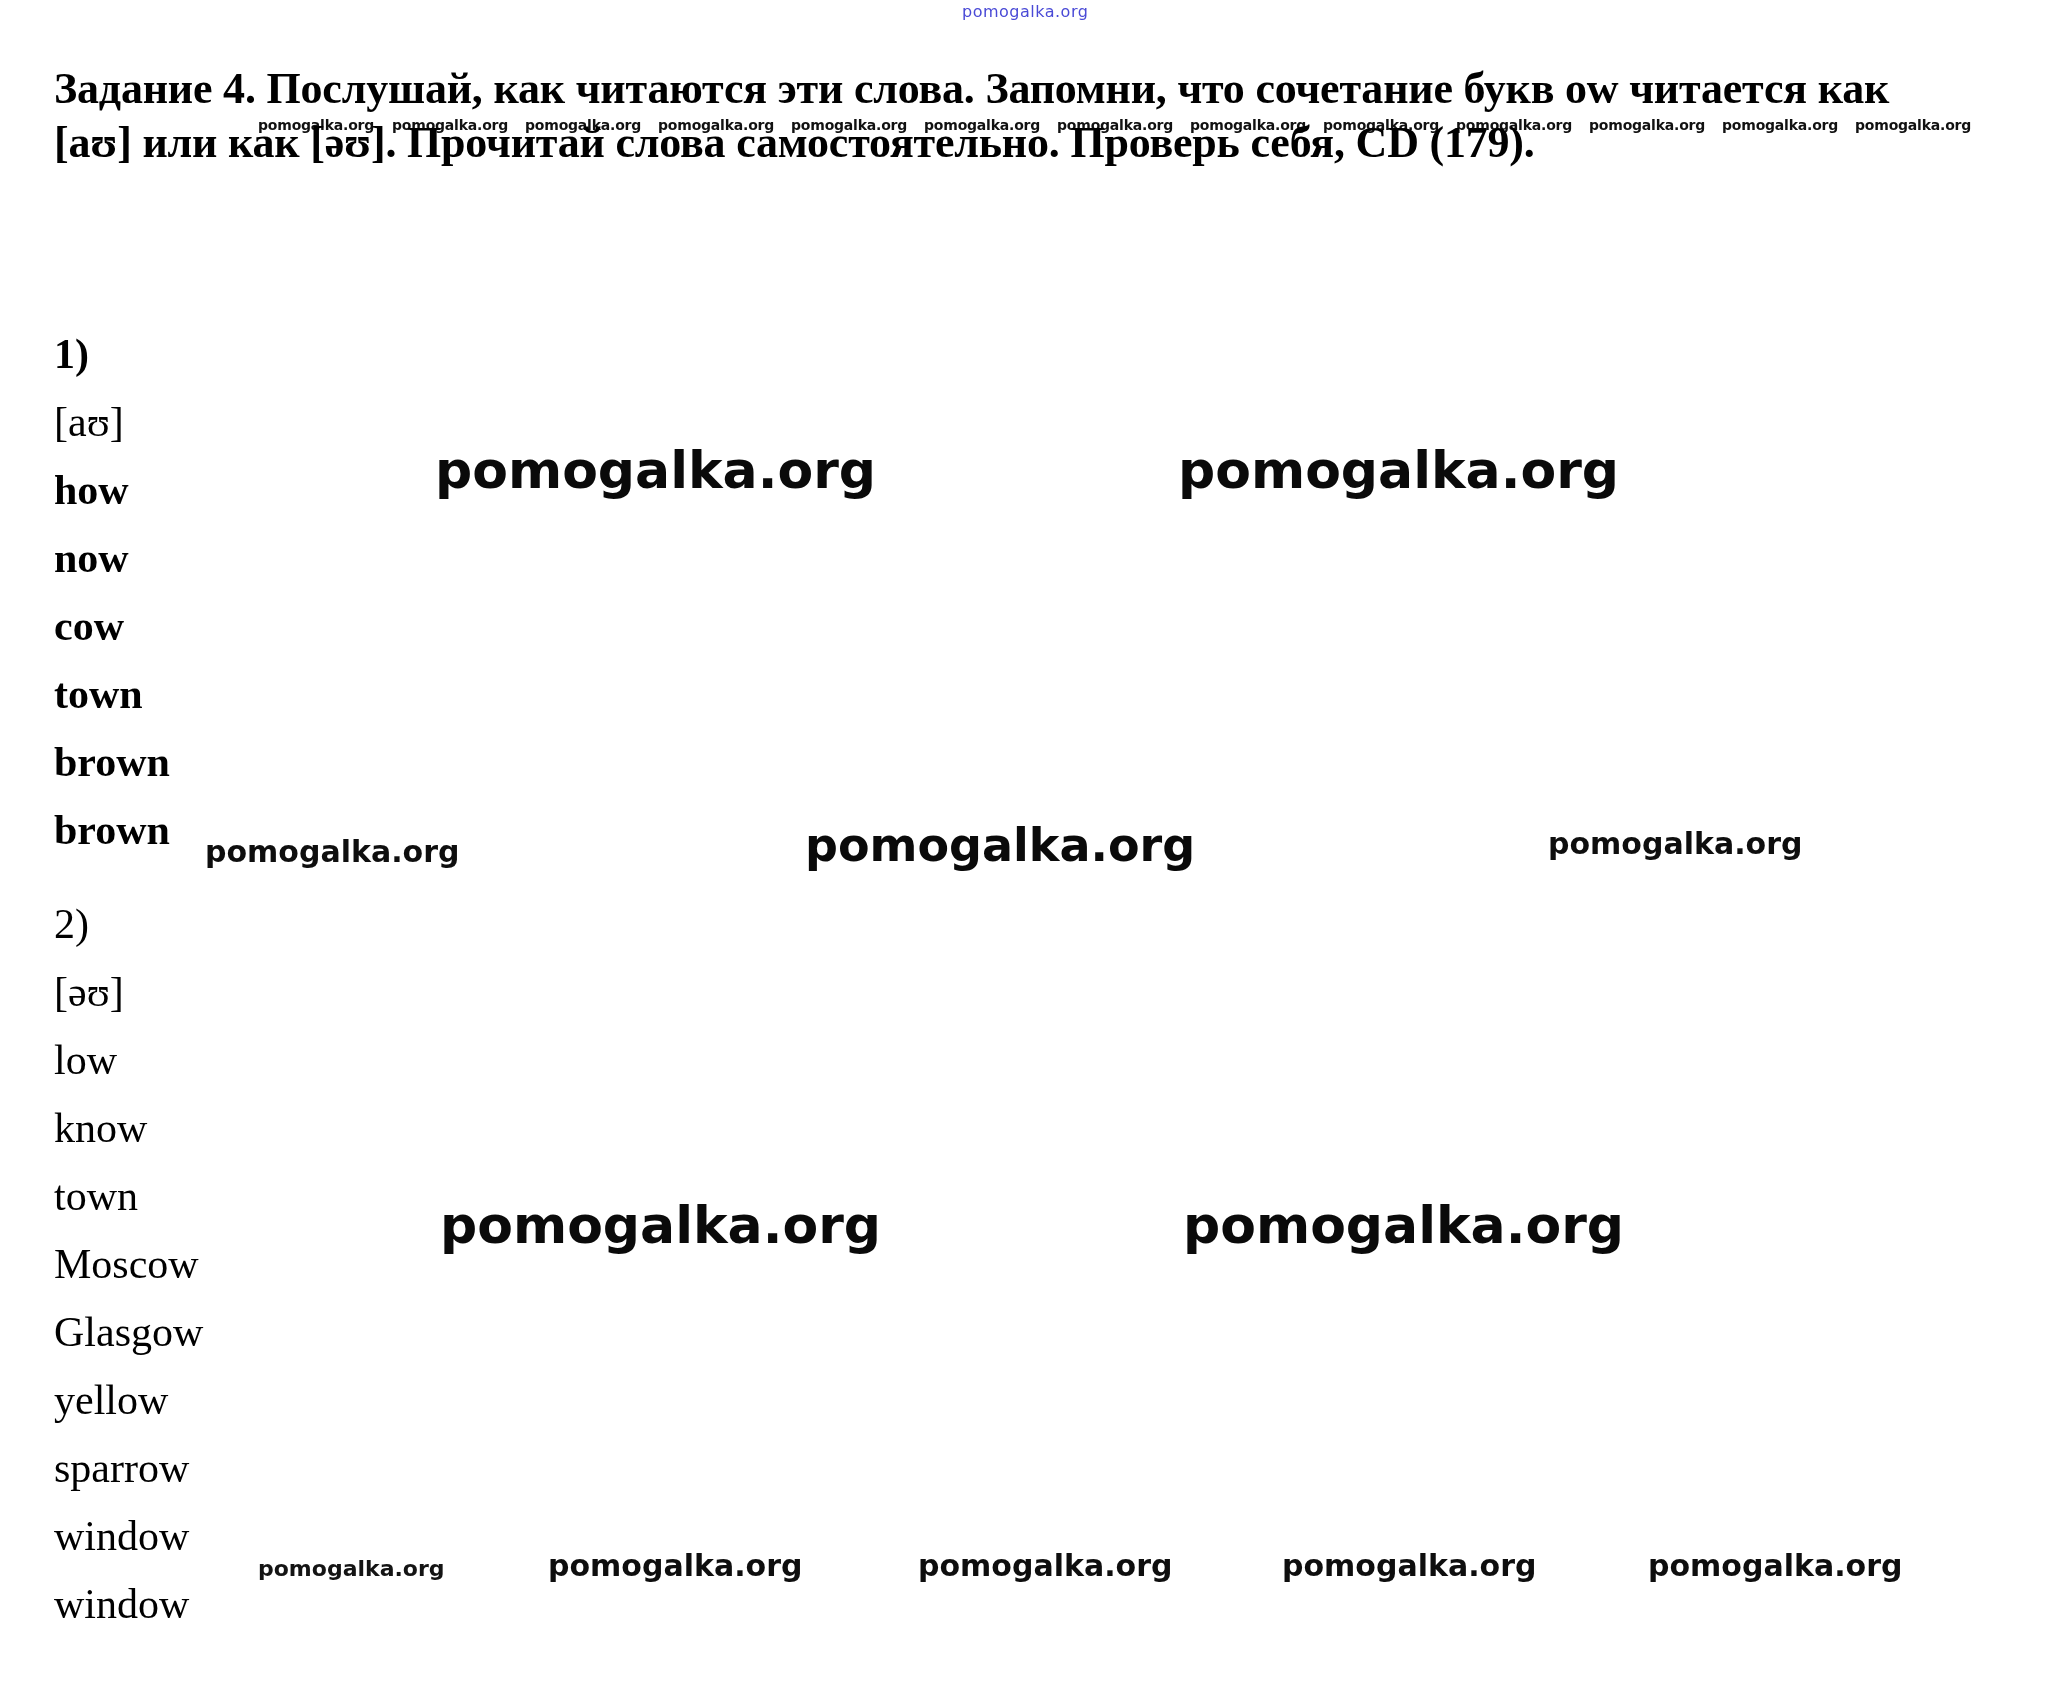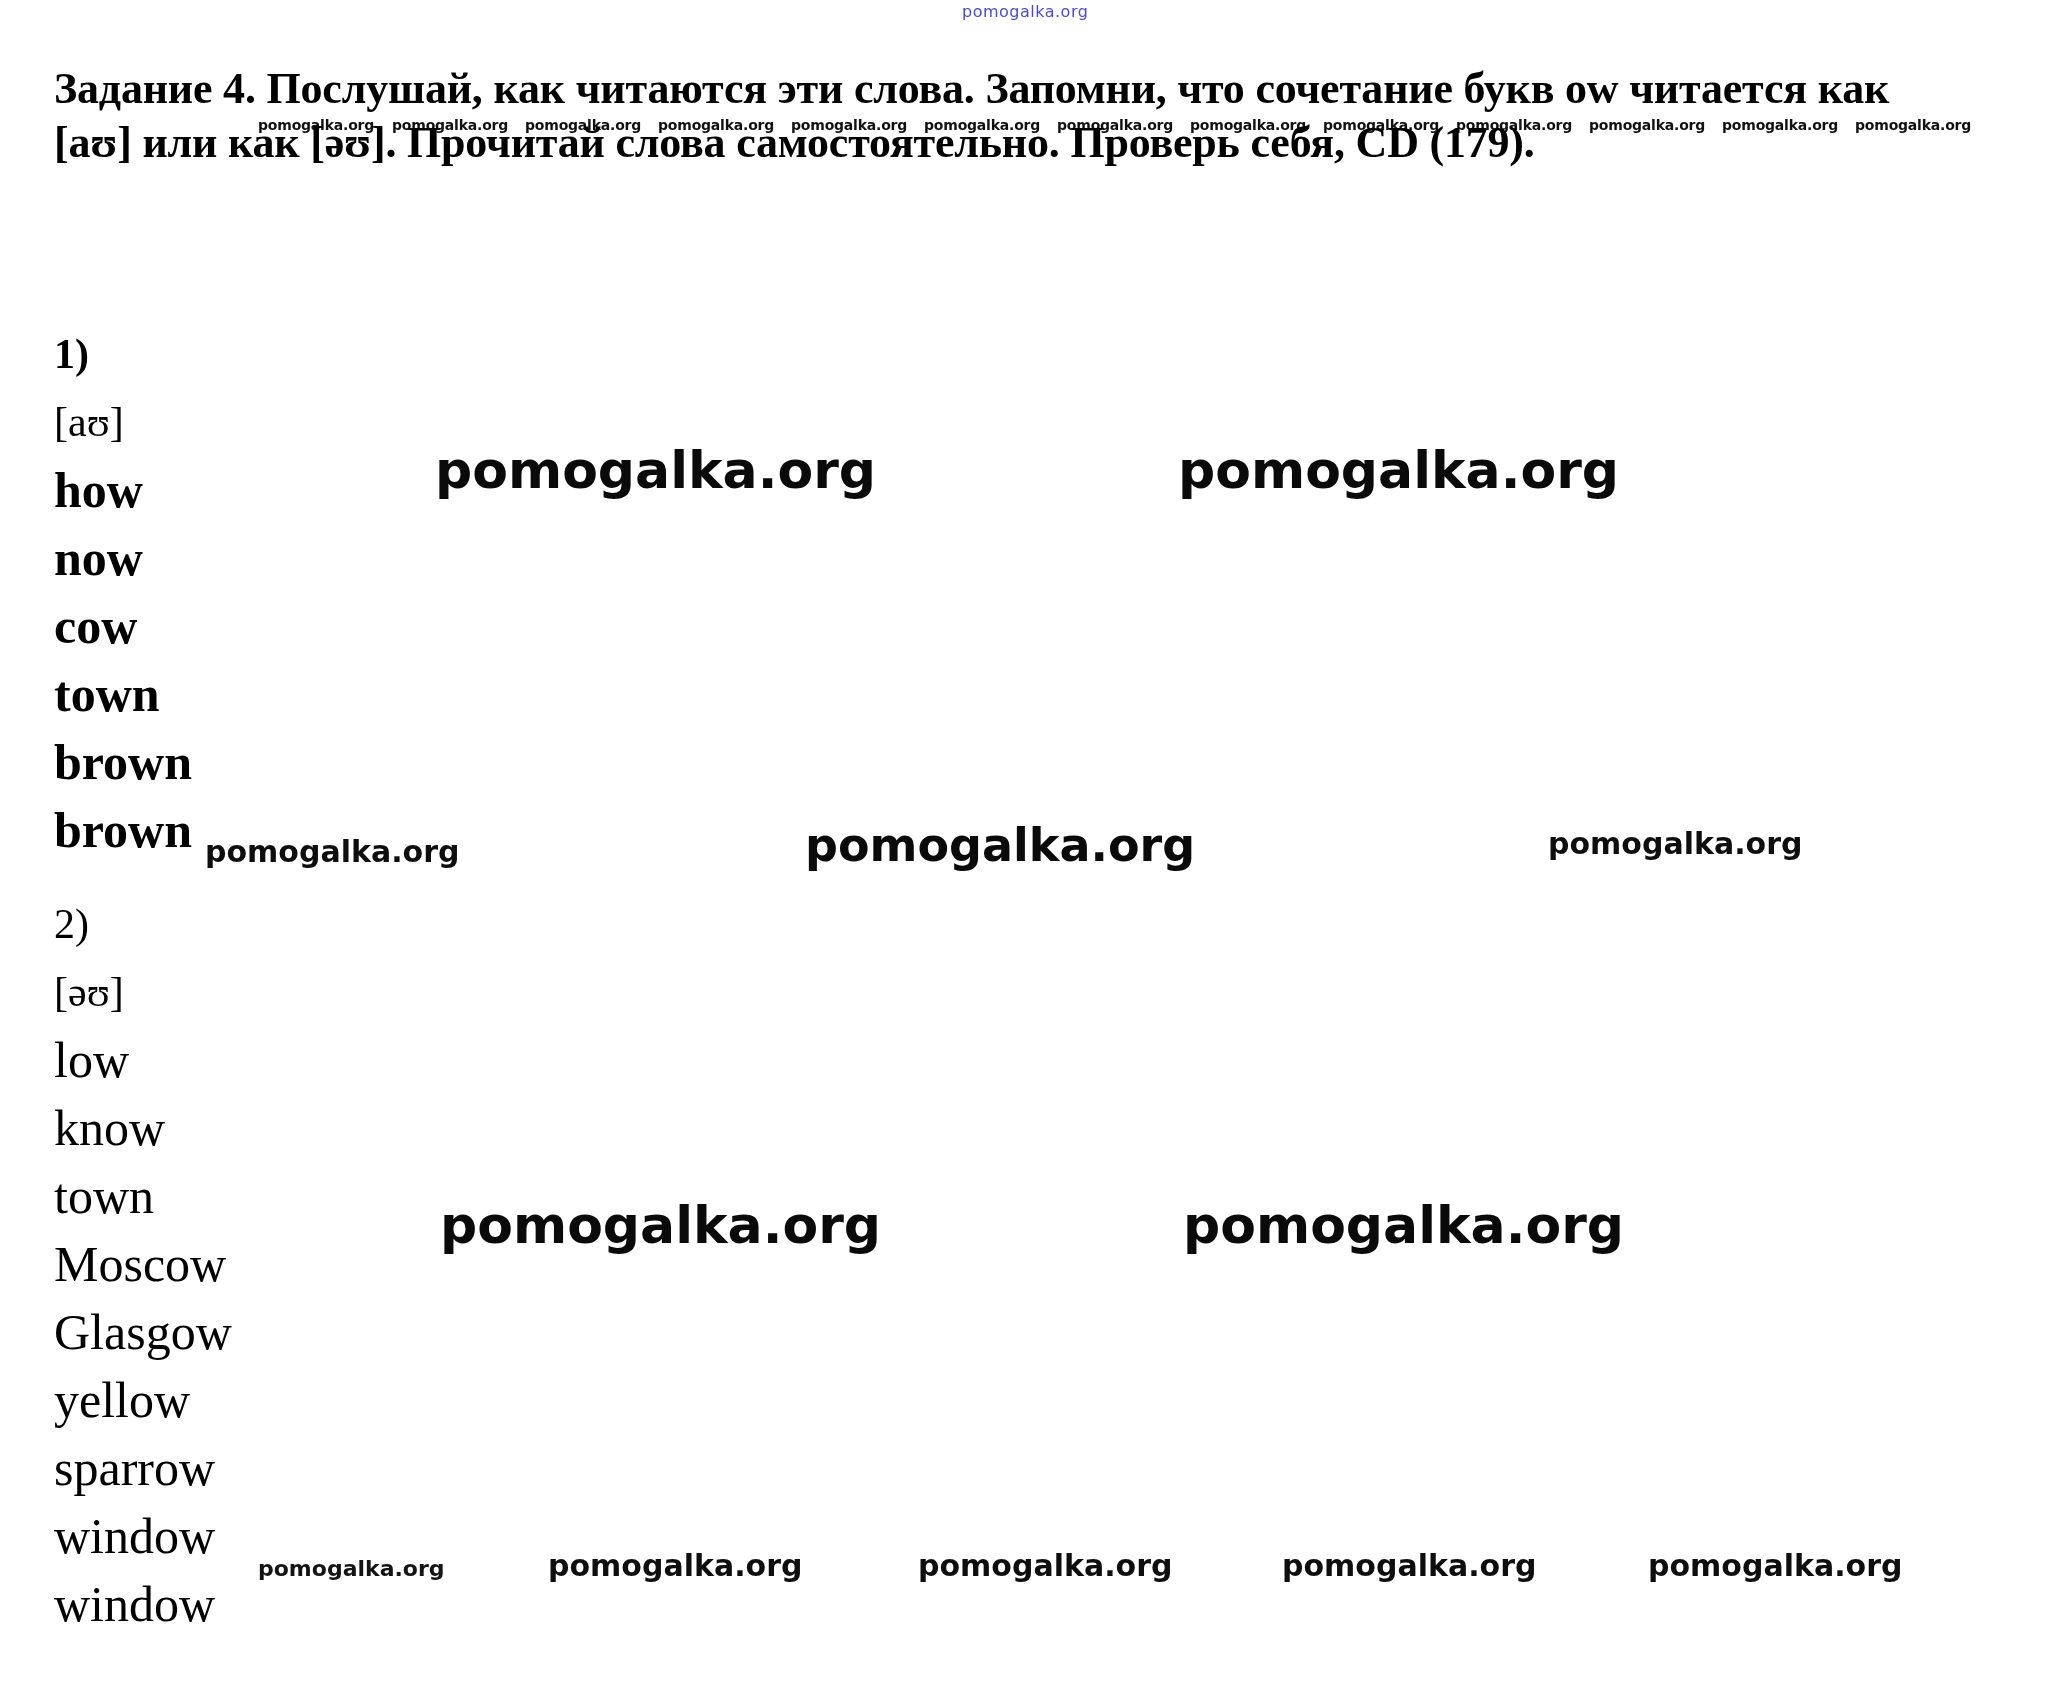--- a/index.html
+++ b/index.html
@@ -95,21 +95,21 @@
 
   .transcription {
     font-family: "Liberation Serif", serif;
     font-size: 42px;
     line-height: 68px;
   }
   .transcription.bold { font-weight: normal; }
 
   .word {
     font-family: "Liberation Serif", serif;
-    font-size: 50px;
+    font-size: 42px;
     line-height: 68px;
     white-space: nowrap;
   }
   .word.bold { font-weight: bold; }
 </style>
 </head>
 <body>
 
 <div id="page">
 

